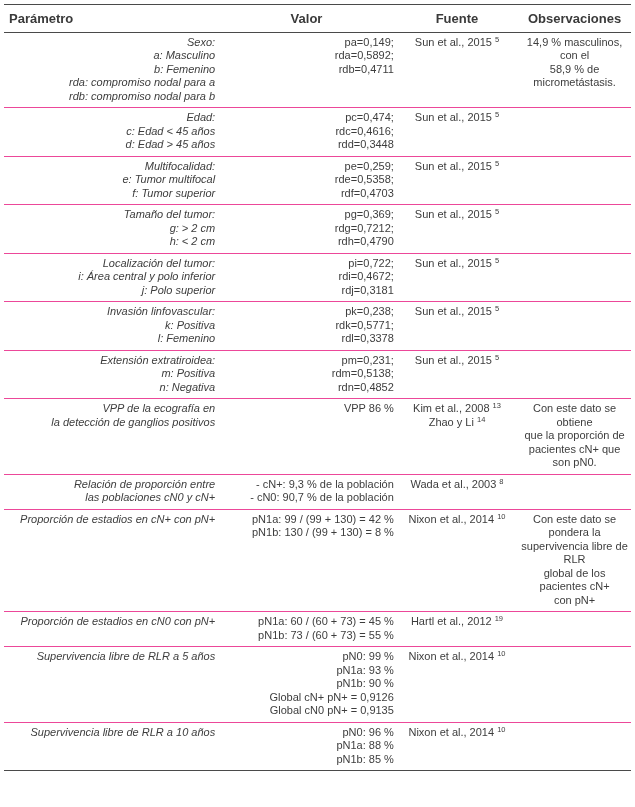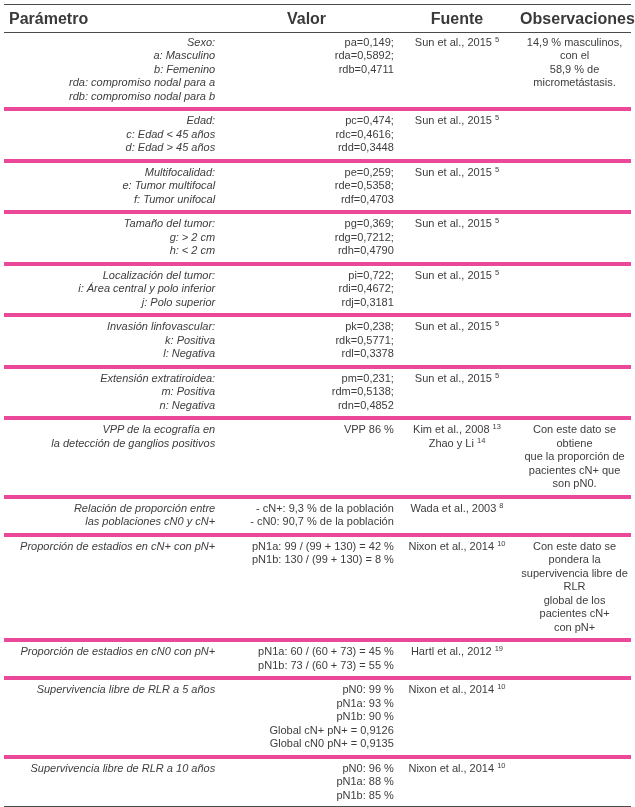--- a/index.html
+++ b/index.html
@@ -24,34 +24,34 @@
     border-top: 1px solid #4a4a4a;
     border-bottom: 1px solid #4a4a4a;
   }
   col.c-param { width: 34%; }
   col.c-valor { width: 28.5%; }
   col.c-fuente { width: 19.5%; }
   col.c-obs { width: 18%; }
 
   thead th {
     font-weight: bold;
-    font-size: 16px;
+    font-size: 13px;
     color: #3a3a3a;
     padding: 7px 2px 6px 2px;
     border-bottom: 1px solid #4a4a4a;
     vertical-align: middle;
   }
   thead th.left { text-align: left; padding-left: 5px; }
   thead th.center { text-align: center; }
 
   tbody td {
     vertical-align: top;
     padding: 3px 2px 4px 2px;
   }
-  tbody tr:not(:first-child) { border-top: 4px solid #ec4899; }
+  tbody tr:not(:first-child) { border-top: 1px solid #ec4899; }
 
   td.col-param { text-align: right; padding-left: 5px; font-style: italic; }
   td.col-valor { text-align: right; }
   td.col-fuente { text-align: center; }
   td.col-obs { text-align: center; }
 
   .line { white-space: nowrap; }
   td.col-obs .line, td.col-param .line { white-space: normal; }
 
   sup.cite {
@@ -117,21 +117,21 @@
           </td>
           <td class="col-fuente">
             <div class="line"><span>Sun et al., 2015</span> <sup class="cite">5</sup></div>
           </td>
           <td class="col-obs"></td>
         </tr>
         <tr>
           <td class="col-param">
             <div class="line">Multifocalidad:</div>
             <div class="line">e: Tumor multifocal</div>
-            <div class="line">f: Tumor unifocal</div>
+            <div class="line">f: Tumor superior</div>
           </td>
           <td class="col-valor">
             <div class="line">pe=0,259;</div>
             <div class="line">rde=0,5358;</div>
             <div class="line">rdf=0,4703</div>
           </td>
           <td class="col-fuente">
             <div class="line"><span>Sun et al., 2015</span> <sup class="cite">5</sup></div>
           </td>
           <td class="col-obs"></td>
@@ -165,21 +165,21 @@
           </td>
           <td class="col-fuente">
             <div class="line"><span>Sun et al., 2015</span> <sup class="cite">5</sup></div>
           </td>
           <td class="col-obs"></td>
         </tr>
         <tr>
           <td class="col-param">
             <div class="line">Invasión linfovascular:</div>
             <div class="line">k: Positiva</div>
-            <div class="line">l: Negativa</div>
+            <div class="line">l: Femenino</div>
           </td>
           <td class="col-valor">
             <div class="line">pk=0,238;</div>
             <div class="line">rdk=0,5771;</div>
             <div class="line">rdl=0,3378</div>
           </td>
           <td class="col-fuente">
             <div class="line"><span>Sun et al., 2015</span> <sup class="cite">5</sup></div>
           </td>
           <td class="col-obs"></td>

